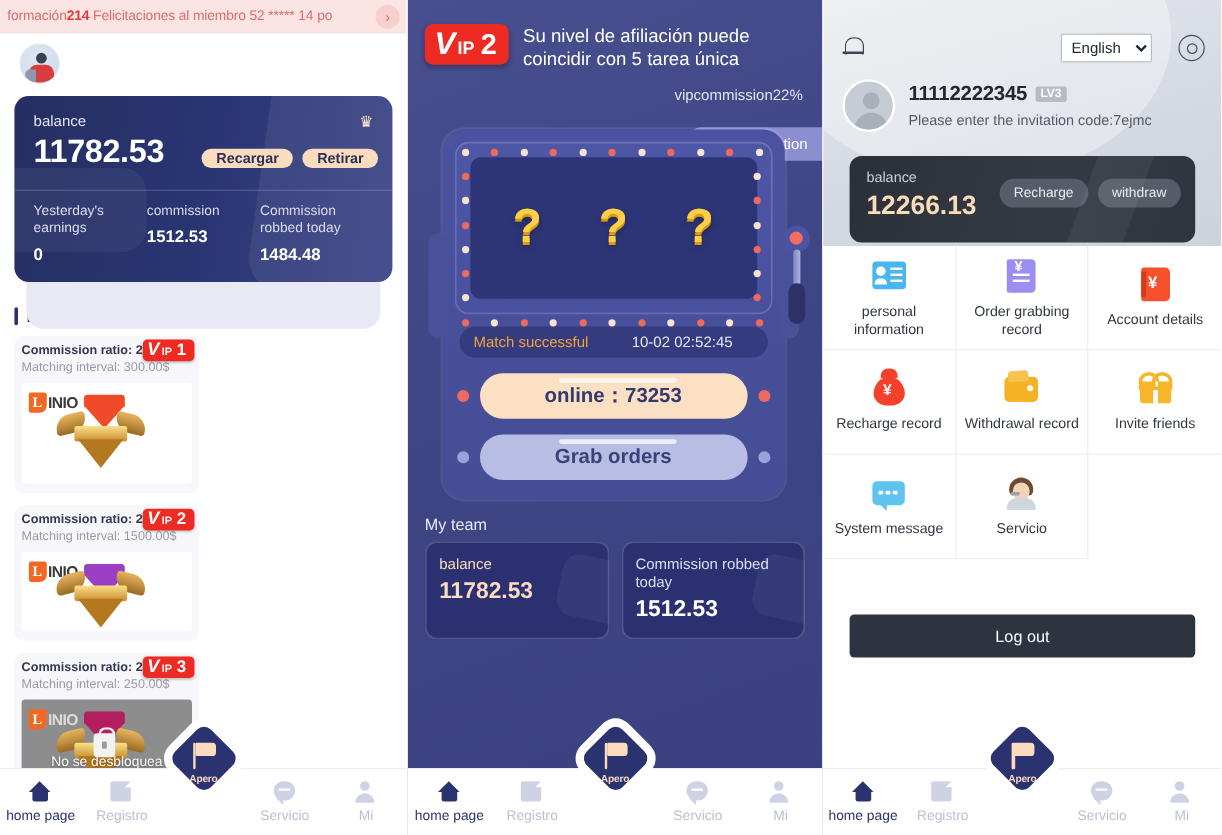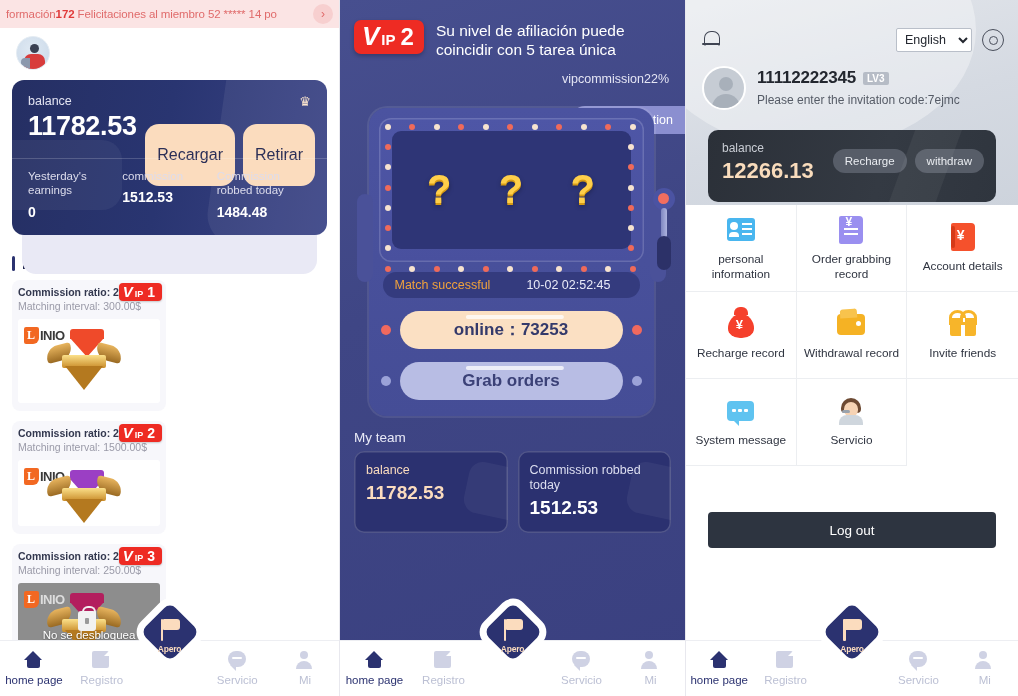--- a/index.html
+++ b/index.html
@@ -69,22 +69,22 @@
   .bal-card::after {
     content:""; position:absolute; left:-40px; top:60px; width: 150px; height: 70px;
     background: rgba(255,255,255,0.05); border-radius: 20px;
   }
   .bal-top { position: relative; padding: 14px 16px 0; }
   .bal-label { font-size: 12.5px; color: #e3e4f2; }
   .bal-amount { font-size: 27px; font-weight: bold; margin-top: 3px; letter-spacing: -0.3px; }
   .crown { position: absolute; right: 16px; top: 14px; font-size: 13px; color: #ffe8cf; }
   .bal-btns { position: absolute; right: 12px; top: 44px; display: flex; gap: 8px; }
   .pill-btn {
-    background: #fbdcbe; color: #2b2f57; font-size: 16px; font-weight: normal;
-    border: none; border-radius: 14px; padding: 22px 12px; cursor: pointer;
+    background: #fbdcbe; color: #2b2f57; font-size: 12px; font-weight: bold;
+    border: none; border-radius: 14px; padding: 1px 12px; cursor: pointer;
   }
   .bal-div { height:1px; background: rgba(255,255,255,0.18); margin: 16px 0 0; position: relative; }
   .bal-stats { position: relative; display: flex; padding: 10px 16px 0; }
   .bstat { flex: 1; }
   .bstat .k { font-size: 11.5px; color: #dcdcec; line-height: 1.25; }
   .bstat .v { font-size: 14px; font-weight: bold; margin-top: 6px; color:#fff; }
 
   .section-hdr {
     display: flex; align-items: center; gap: 7px;
     margin: 20px 0 8px; padding-left: 0;
@@ -277,21 +277,21 @@
   .me-hero {
     height: 205px; position: relative;
     background: linear-gradient(165deg,#e4e7ec 0%, #d5dae2 55%, #cdd3dc 100%);
   }
   .me-hero::before {
     content:""; position:absolute; left:-40px; top:-90px; width:330px; height:240px;
     border-radius:50%; background: rgba(255,255,255,.35);
   }
   .me-topbar {
     position: relative; display: flex; align-items: center;
-    padding: 28px 14px 0; gap: 10px;
+    padding: 28px 14px 0; gap: 22px;
   }
   .bell { width: 22px; height: 22px; position: relative; }
   .bell::before {
     content:""; position:absolute; left:4px; top:2px; width:14px; height:14px;
     border:1.8px solid #3f4452; border-radius:7px 7px 2px 2px; border-bottom:none;
   }
   .bell::after {
     content:""; position:absolute; left:2px; top:14px; width:18px; height:1.8px;
     background:#3f4452; border-radius:1px;
   }
@@ -447,21 +447,21 @@
 </style>
 </head>
 <body>
 
 <div class="screen">
 
   <div class="panel-home">
 
     <div class="notice-bar">
       <div class="notice-text">
-        <span>formación</span><span class="hl">172</span>
+        <span>formación</span><span class="hl">214</span>
         <span>Felicitaciones al miembro 52 ***** 14 po</span>
       </div>
       <div class="notice-arrow">›</div>
     </div>
 
     <div class="home-body">
       <div class="avatar-row">
         <div class="avatar-sm">
           <div class="head"></div>
           <div class="body"></div>

